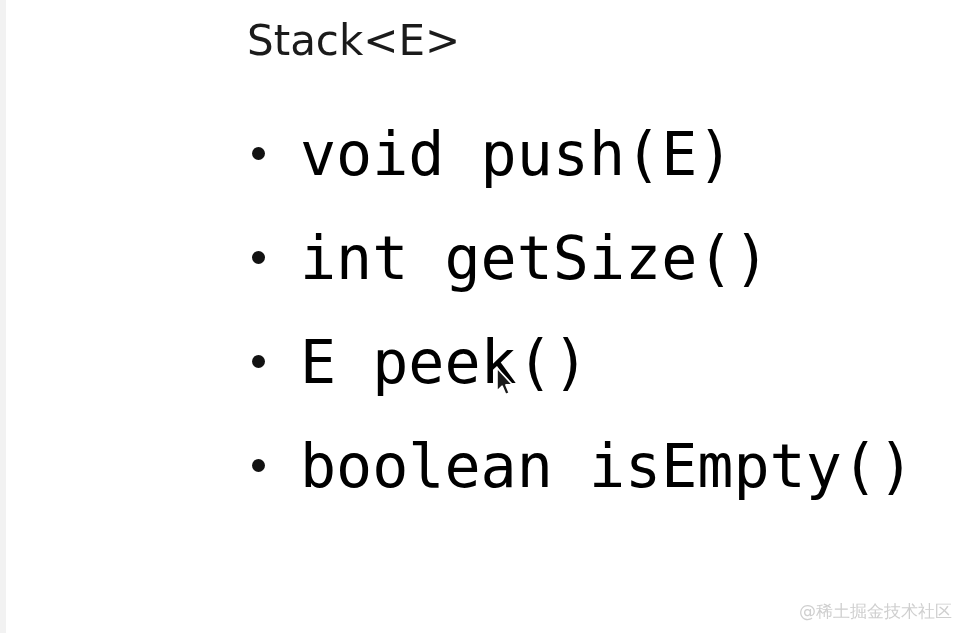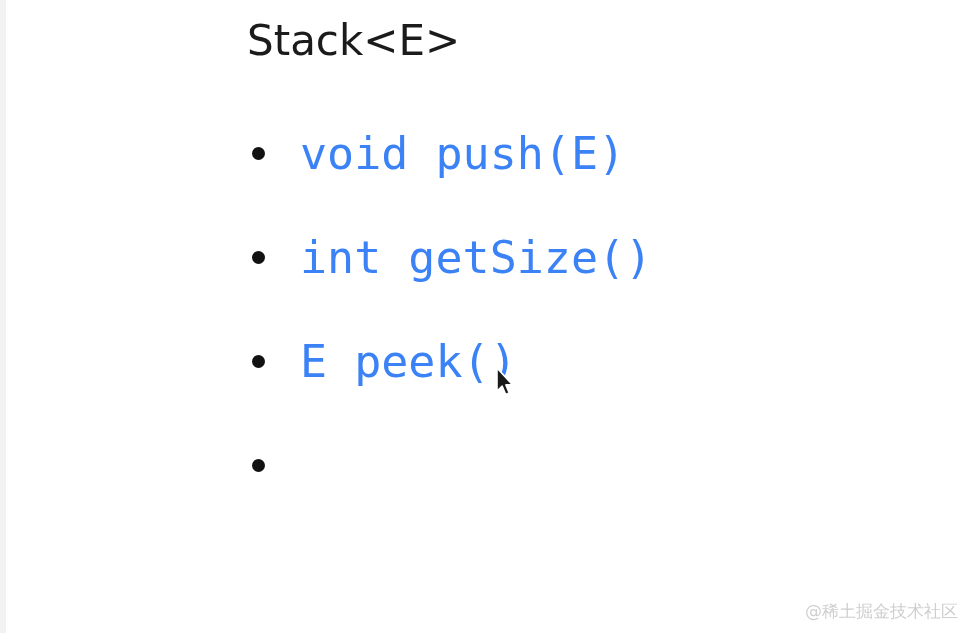--- a/index.html
+++ b/index.html
@@ -73,30 +73,30 @@
     height: 13px;
     border-radius: 50%;
     background: #121212;
   }
 
   .method-signature {
     position: absolute;
     left: 53px;
     top: 0px;
     font-family: "DejaVu Sans Mono", monospace;
-    font-size: 45px;
+    font-size: 60px;
     font-weight: 400;
     line-height: 52px;
-    color: #3b82f6;
+    color: #000000;
     white-space: pre;
   }
 
   #watermark {
     position: absolute;
-    right: 8px;
+    right: 14px;
     bottom: 10px;
     font-family: "DejaVu Sans", sans-serif;
     font-size: 17px;
     color: #cfcfcf;
     white-space: pre;
     user-select: none;
   }
 
   #mouse-cursor {
     position: absolute;
@@ -131,20 +131,21 @@
         <span class="method-signature">int getSize()</span>
       </li>
 
       <li class="method-item">
         <span class="bullet-dot" aria-label="•"></span>
         <span class="method-signature">E peek()</span>
       </li>
 
       <li class="method-item">
         <span class="bullet-dot" aria-label="•"></span>
+        <span class="method-signature">boolean isEmpty()</span>
       </li>
 
     </ul>
 
     <div id="watermark">@稀土掘金技术社区</div>
 
     <svg id="mouse-cursor" viewBox="0 0 22 32" style="left: 493px; top: 366px;">
       <path d="M4,2 L4,25 L9.2,20.2 L12.6,28.4 L16.2,26.9 L12.9,18.9 L19.4,18.6 Z" fill="#1a1a1a" stroke="#ffffff" stroke-width="1.6" stroke-linejoin="round"></path>
     </svg>
 

